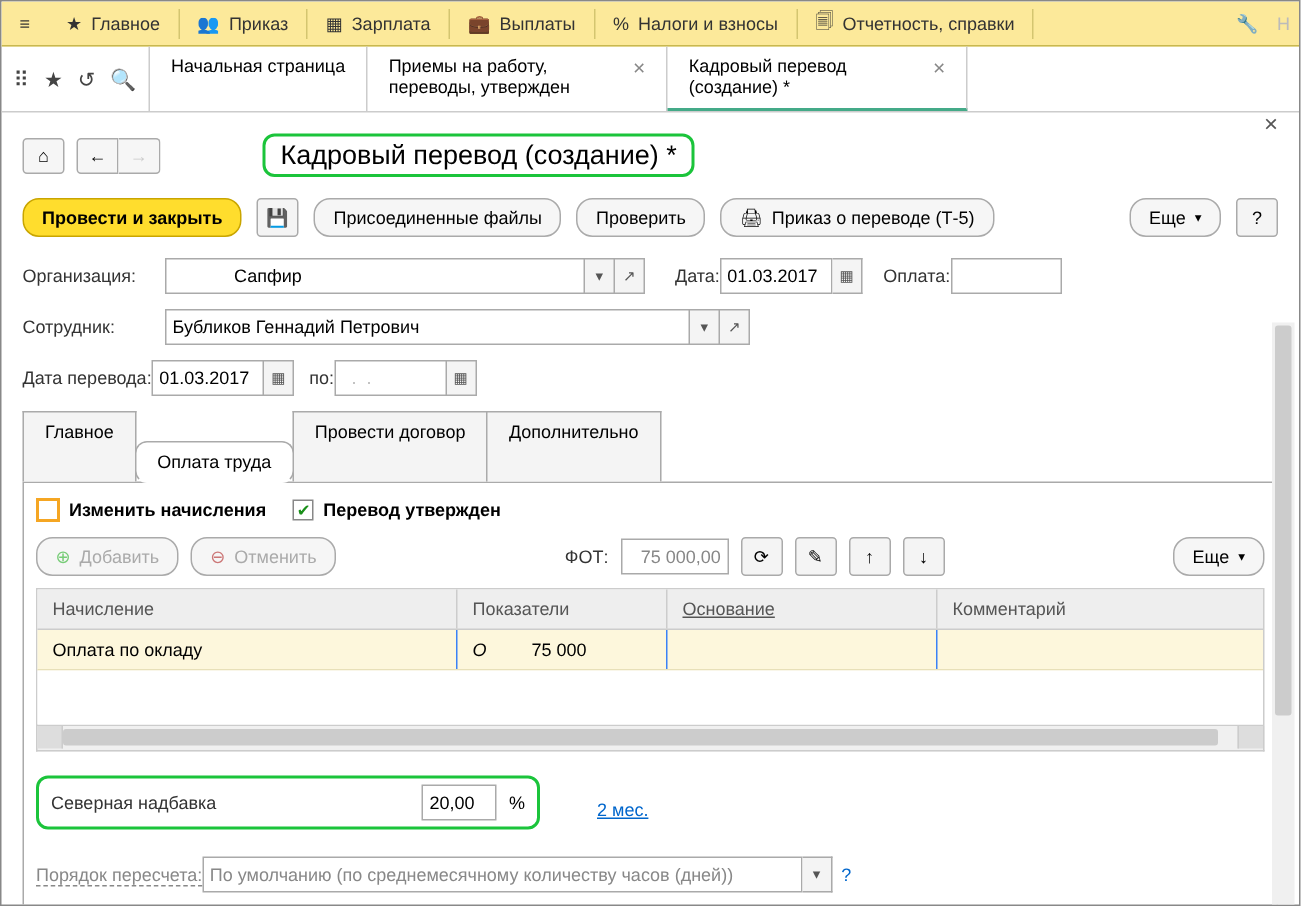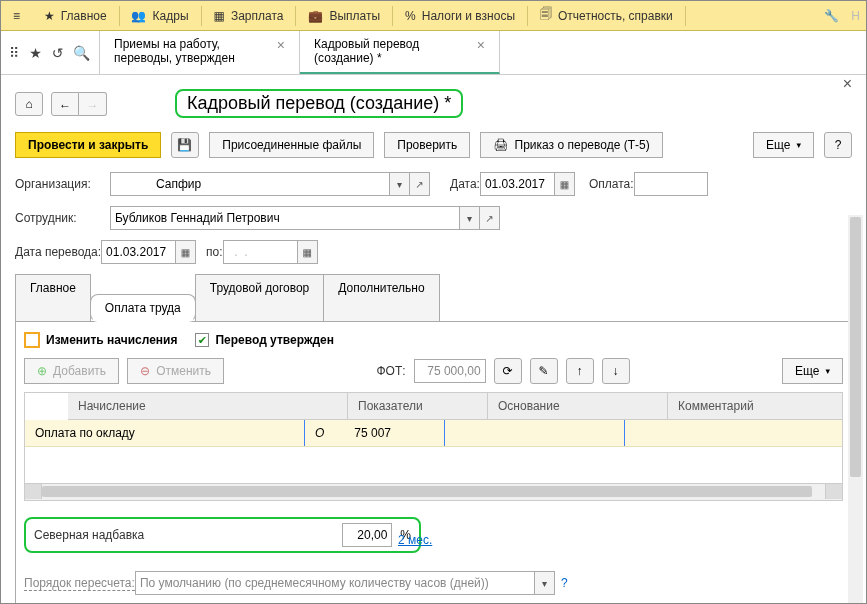--- a/index.html
+++ b/index.html
@@ -23,21 +23,21 @@
 .nav-btn { width: 28px; height: 24px; border: 1px solid #aaa; border-radius: 3px; background: #f6f6f6; display: flex; align-items: center; justify-content: center; cursor: pointer; }
 .nav-grp { display: flex; }
 .nav-grp .nav-btn:first-child { border-radius: 3px 0 0 3px; }
 .nav-grp .nav-btn:last-child { border-radius: 0 3px 3px 0; border-left: none; color: #ccc; }
 .page-title { font-size: 18px; margin-left: 60px; padding: 2px 10px; }
 .close-x { position: absolute; right: 14px; top: 0; font-size: 16px; color: #555; cursor: pointer; }
 
 .highlight-green { border: 2px solid #1bc43b; border-radius: 8px; }
 
 .toolbar { display: flex; align-items: center; gap: 10px; margin-bottom: 14px; }
-.btn { height: 26px; padding: 0 12px; border: 1px solid #aaa; border-radius: 0; background: #f6f6f6; cursor: pointer; display: inline-flex; align-items: center; gap: 6px; }
+.btn { height: 26px; padding: 0 12px; border: 1px solid #aaa; border-radius: 11px; background: #f6f6f6; cursor: pointer; display: inline-flex; align-items: center; gap: 6px; }
 .btn.yellow { background: #ffdd2d; border-color: #c9a500; font-weight: bold; }
 .btn-icon { width: 28px; height: 26px; border: 1px solid #aaa; border-radius: 3px; background: #f4f4f4; display: inline-flex; align-items: center; justify-content: center; cursor: pointer; }
 
 .form-row { display: flex; align-items: center; gap: 0; margin-bottom: 10px; }
 .form-label { color: #333; }
 .input { height: 24px; border: 1px solid #aaa; padding: 0 4px; background: #fff; }
 .input-grp { display: flex; }
 .input-grp .mini { width: 20px; height: 24px; border: 1px solid #aaa; border-left: none; background: #f4f4f4; display: flex; align-items: center; justify-content: center; cursor: pointer; font-size: 10px; color: #555; }
 
 .subtabs { display: flex; border-bottom: 1px solid #aaa; }
@@ -49,26 +49,26 @@
 .check-row { display: flex; align-items: center; gap: 18px; margin-bottom: 10px; }
 .check { display: flex; align-items: center; gap: 6px; }
 .chkbox { width: 14px; height: 14px; border: 1px solid #888; display: inline-flex; align-items: center; justify-content: center; }
 .chkbox.y { border: 2px solid #f5a623; width: 16px; height: 16px; }
 .chkbox.checked::after { content: "✔"; color: #1a8f1a; font-size: 11px; }
 
 .mini-toolbar { display: flex; align-items: center; gap: 8px; margin-bottom: 8px; }
 .mini-toolbar .spacer { flex: 1; }
 
 .tbl { border: 1px solid #ccc; }
-.tbl-head { display: flex; background: #eee; border-bottom: 1px solid #ccc; margin-left: 43px; }
+.tbl-head { display: flex; background: #eee; border-bottom: 1px solid #ccc; }
 .tbl-head > div { padding: 6px 10px; border-right: 1px solid #ccc; color: #555; }
 .tbl-row { display: flex; background: #fdf7dc; border-bottom: 1px solid #e8e0b8; }
 .tbl-row > div { padding: 6px 10px; border-right: 1px solid #3b82f6; }
 .tbl-blank { height: 36px; background: #fff; }
-.col1 { width: 280px; } .col2 { width: 140px; } .col3 { width: 180px; } .col4 { flex: 1; border-right: none !important; }
+.col1 { width: 280px; } .col2 { width: 140px; } .col3 { width: 180px; text-decoration: underline; } .col4 { flex: 1; border-right: none !important; }
 
 .scrollx { height: 17px; background: #f0f0f0; border: 1px solid #ccc; border-top: none; position: relative; }
 .scrollx::before, .scrollx::after { content: ""; width: 16px; height: 15px; background: #ddd; position: absolute; top: 0; }
 .scrollx::before { left: 0; border-right: 1px solid #ccc; }
 .scrollx::after { right: 0; border-left: 1px solid #ccc; }
 .scrollx-thumb { position: absolute; left: 17px; top: 2px; height: 11px; width: 770px; background: #ccc; border-radius: 2px; }
 
 .bottom-row { display: flex; align-items: center; gap: 8px; margin-top: 16px; padding: 4px 8px; }
 .link { color: #0066cc; text-decoration: underline; cursor: pointer; }
 .dotted-label { border-bottom: 1px dashed #888; }
@@ -81,21 +81,21 @@
 
 <div class="topnav">
   <div class="topnav-item">≡</div>
   <div class="topnav-item">
       <span>★</span>
       <span>Главное</span>
     </div>
   <div class="topnav-sep"></div>
   <div class="topnav-item">
       <span>👥</span>
-      <span>Кадры</span>
+      <span>Приказ</span>
     </div>
   <div class="topnav-sep"></div>
   <div class="topnav-item">
       <span>▦</span>
       <span>Зарплата</span>
     </div>
   <div class="topnav-sep"></div>
   <div class="topnav-item">
       <span>💼</span>
       <span>Выплаты</span>
@@ -115,20 +115,23 @@
   <div class="topnav-item" style="color:#bbb;padding:0 6px;">Н</div>
 </div>
 
 <div class="tabbar">
   <div class="tabbar-tools">
     <span>⠿</span>
     <span>★</span>
     <span>↺</span>
     <span>🔍</span>
   </div>
+  <div class="tab">
+      <span>Начальная страница</span>
+    </div>
   <div class="tab">
       <span>Приемы на работу, переводы, утвержден</span>
       <span class="tab-close">×</span>
     </div>
   <div class="tab active">
       <span>Кадровый перевод (создание) *</span>
       <span class="tab-close">×</span>
     </div>
 </div>
 
@@ -195,21 +198,21 @@
     <span class="form-label" style="margin-left:10px">по:</span>
     <div class="input-grp">
       <input class="input" style="width: 75px; color: rgb(187, 187, 187);" value="  .  .    ">
       <div class="mini">▦</div>
     </div>
   </div>
 
   <div class="subtabs">
     <div class="subtab">Главное</div>
     <div class="subtab active highlight-green">Оплата труда</div>
-    <div class="subtab">Трудовой договор</div>
+    <div class="subtab">Провести договор</div>
     <div class="subtab">Дополнительно</div>
   </div>
 
   <div class="tab-content">
     <div class="check-row">
       <div class="check">
         <span class="chkbox y"></span>
         <b>Изменить начисления</b>
       </div>
       <div class="check">
@@ -245,34 +248,34 @@
       <div class="tbl-head">
         <div class="col1">Начисление</div>
         <div class="col2">Показатели</div>
         <div class="col3">Основание</div>
         <div class="col4">Комментарий</div>
       </div>
       <div class="tbl-row">
         <div class="col1">Оплата по окладу</div>
         <div class="col2" style="display:flex;gap:30px">
             <i>О</i>
-            <span>75 007</span>
+            <span>75 000</span>
           </div>
         <div class="col3"></div>
         <div class="col4"></div>
       </div>
       <div class="tbl-blank"></div>
     </div>
     <div class="scrollx">
         <div class="scrollx-thumb"></div>
       </div>
 
-    <div class="bottom-row highlight-green" style="width:397px">
+    <div class="bottom-row highlight-green" style="width:336px">
       <span class="form-label" style="flex:1">Северная надбавка</span>
-      <input class="input" style="width: 50px; text-align: right;" value="20,00">
+      <input class="input" style="width: 50px; text-align: left;" value="20,00">
       <span>%</span>
     </div>
     <span class="link" style="margin-left:14px;position:relative;top:-20px;left:360px">2 мес.</span>
 
     <div class="form-row" style="color:#888;margin-top:4px;margin-bottom:10px">
       <span class="dotted-label">Порядок пересчета:</span>
       <div class="input-grp">
         <input class="input" style="width: 400px; color: rgb(136, 136, 136);" readonly="" value="По умолчанию (по среднемесячному количеству часов (дней))">
         <div class="mini">▾</div>
       </div>

